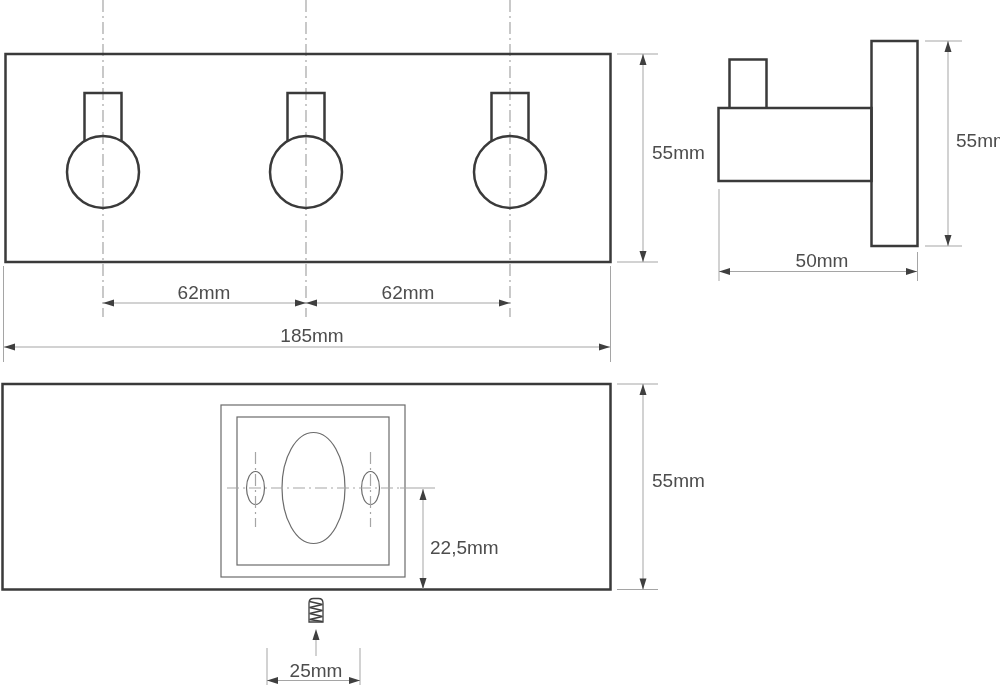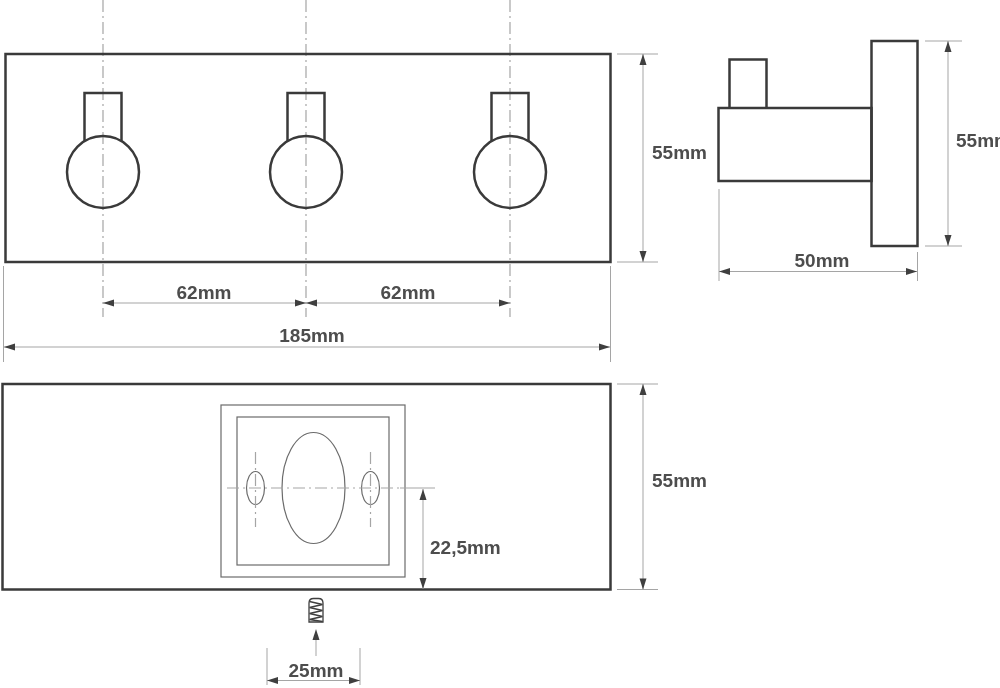--- a/index.html
+++ b/index.html
@@ -5,21 +5,21 @@
   :root{
     --background:#ffffff;
     --outline:#3a3a3a;
     --thin-line:#6b6b6b;
     --dim-line:#a5a5a5;
     --arrow:#3f3f3f;
     --text:#4d4d4d;
     --centerline:#a5a5a5;
   }
   html,body{margin:0;padding:0;background:var(--background);}
-  .stage{position:relative;width:1000px;height:688px;background:var(--background);overflow:hidden;font-weight:bold;}
+  .stage{position:relative;width:1000px;height:688px;background:var(--background);overflow:hidden;}
   svg{display:block;}
   .outline{stroke:var(--outline);stroke-width:2.5;fill:none;}
   .thin{stroke:var(--thin-line);stroke-width:1.2;fill:none;}
   .dim{stroke:var(--dim-line);stroke-width:1;fill:none;}
   .ext{stroke:var(--dim-line);stroke-width:1;fill:none;}
   .cl{stroke:var(--centerline);stroke-width:1.2;fill:none;stroke-dasharray:12 4 2 4;}
   .ah{fill:var(--arrow);stroke:none;}
   .screw{stroke:var(--arrow);stroke-width:1.3;fill:none;}
   .dimtext{fill:var(--text);font-family:"Liberation Sans","DejaVu Sans",sans-serif;font-size:19px;}
 </style>

